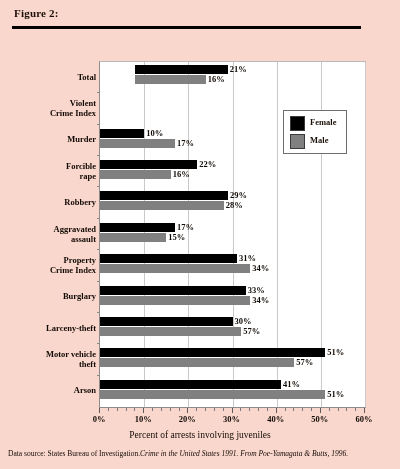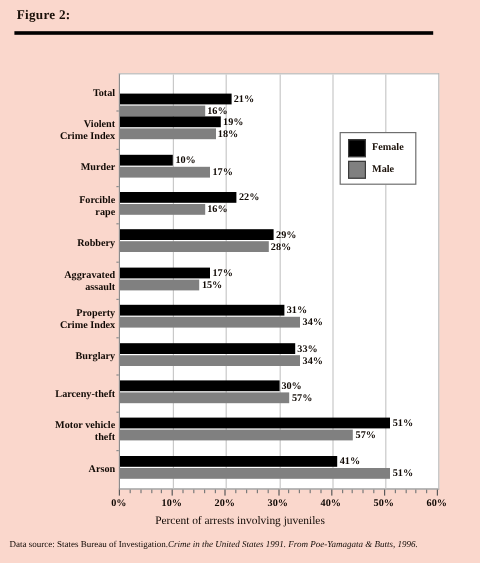--- a/index.html
+++ b/index.html
@@ -137,31 +137,25 @@
 <div id="plot-frame">
   <div id="gridlines">
       <div class="gridline" style="left: 44.1667px;"></div>
       <div class="gridline" style="left: 88.3333px;"></div>
       <div class="gridline" style="left: 132.5px;"></div>
       <div class="gridline" style="left: 176.667px;"></div>
       <div class="gridline" style="left: 220.833px;"></div>
       <div class="gridline" style="left: 265px;"></div>
     </div>
   <div id="rows">
-      <div class="cat-row" style="top: 14px; height: 31.3636px;">
+      <div class="cat-row" style="top: 1px; height: 31.3636px; margin-left: 35px;">
         <div class="bar female" style="width: 92.75px; background: rgb(0, 0, 0);"></div>
         <div class="bar-value female" style="left: 94.75px;">21%</div>
         <div class="bar male" style="width: 70.6667px; background: rgb(128, 128, 128);"></div>
         <div class="bar-value male" style="left: 72.6667px;">16%</div>
-      </div>
-      <div class="cat-row" style="top: 33.3636px; height: 31.3636px;">
-        <div class="bar female" style="width: 83.9167px; background: rgb(0, 0, 0);"></div>
-        <div class="bar-value female" style="left: 85.9167px;">19%</div>
-        <div class="bar male" style="width: 79.5px; background: rgb(128, 128, 128);"></div>
-        <div class="bar-value male" style="left: 81.5px;">18%</div>
       </div>
       <div class="cat-row" style="top: 64.7273px; height: 31.3636px;">
         <div class="bar female" style="width: 44.1667px; background: rgb(0, 0, 0);"></div>
         <div class="bar-value female" style="left: 46.1667px;">10%</div>
         <div class="bar male" style="width: 75.0833px; background: rgb(128, 128, 128);"></div>
         <div class="bar-value male" style="left: 77.0833px;">17%</div>
       </div>
       <div class="cat-row" style="top: 96.0909px; height: 31.3636px;">
         <div class="bar female" style="width: 97.1667px; background: rgb(0, 0, 0);"></div>
         <div class="bar-value female" style="left: 99.1667px;">22%</div>

